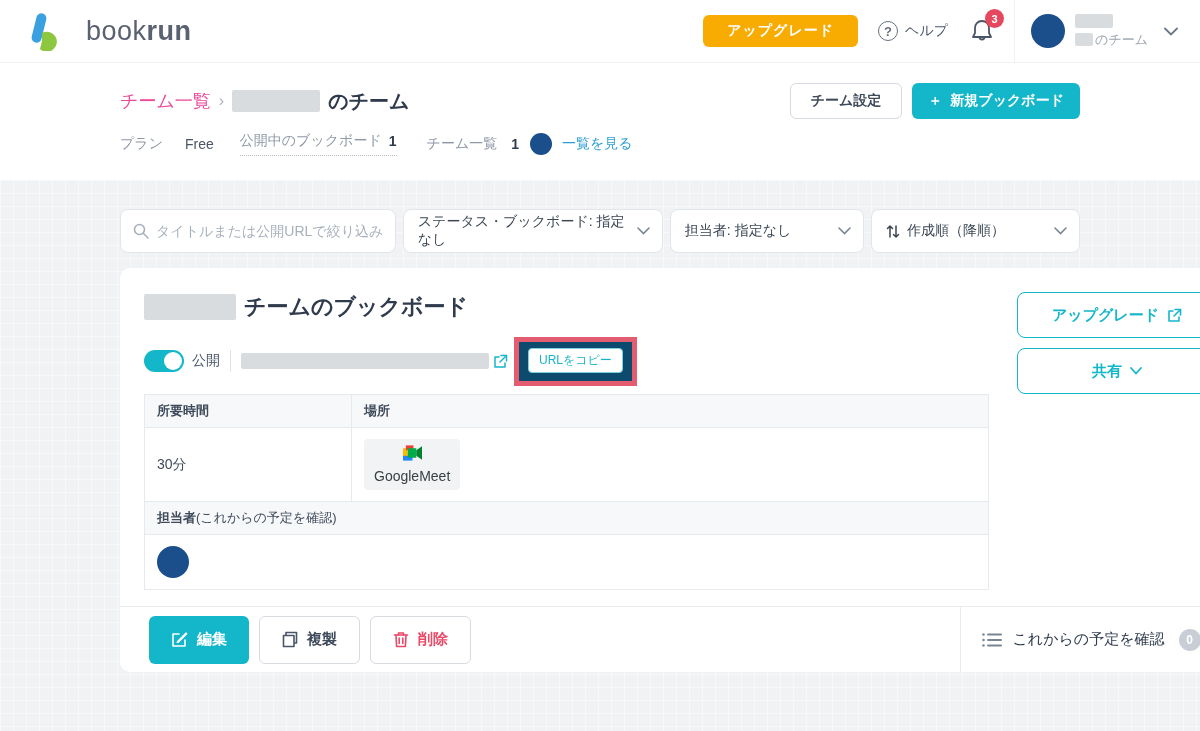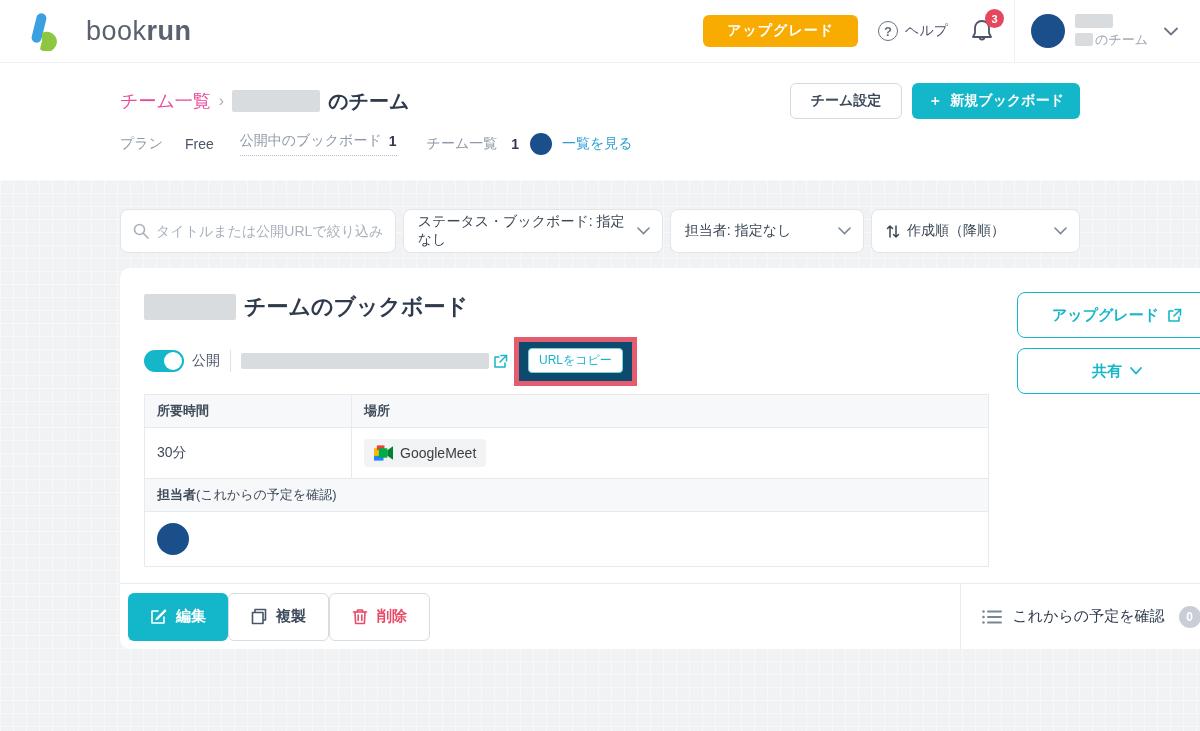--- a/index.html
+++ b/index.html
@@ -107,29 +107,29 @@
     border-radius:4px; padding:3px 10px; cursor:pointer; font-family:inherit; }
 
   table.bb { border-collapse:collapse; width:100%; margin-top:14px; }
   table.bb th, table.bb td { border:1px solid #e6eaee; text-align:left; }
   table.bb th { background:#f7f8fa; font-size:13px; color:#3f4b5b; font-weight:bold;
     padding:7px 12px; }
   table.bb th .note { font-weight:normal; }
   table.bb td { padding:11px 12px; font-size:14px; color:#3f4b5b; }
   .col-dur { width:207px; }
   .meet-chip { display:inline-flex; align-items:center; gap:7px; background:#f1f3f4;
-    border-radius:4px; padding:6px 10px; font-size:14px; color:#3c4043; }
+    border-radius:4px; padding:6px 10px; font-size:14px; color:#3c4043;flex-direction:column; }
 
   .card-right { width:200px; display:flex; flex-direction:column; gap:10px; }
   .btn-outline-cyan { height:46px; border:1.5px solid #14b7c9; border-radius:8px;
     background:#fff; color:#14b7c9; font-weight:bold; font-size:15px; cursor:pointer;
     display:flex; align-items:center; justify-content:center; gap:8px; font-family:inherit; }
 
   .card-footer { border-top:1px solid #e9ecef; display:flex; height:66px; }
-  .cf-left { flex:1; display:flex; align-items:center; padding-left:8px; }
+  .cf-left { flex:1; display:flex; align-items:center; gap:10px; padding-left:29px; }
   .act-btn { height:48px; border-radius:6px; font-size:15px; font-weight:bold;
     display:flex; align-items:center; gap:9px; padding:0 22px; cursor:pointer; font-family:inherit; }
   .act-edit { background:#14b7c9; border:none; color:#fff; }
   .act-dup { background:#fff; border:1px solid #d7dce1; color:#3f4b5b; }
   .act-del { background:#fff; border:1px solid #d7dce1; color:#e84b68; }
   .cf-right { width:281px; border-left:1px solid #e9ecef; display:flex;
     align-items:center; justify-content:center; gap:10px; cursor:pointer; }
   .cf-right .up-label { font-size:15px; font-weight:normal; color:#2f3b4d; }
   .count-badge { width:22px; height:22px; border-radius:50%; background:#c9ced6;
     color:#fff; font-size:12px; font-weight:bold; display:flex; align-items:center;

